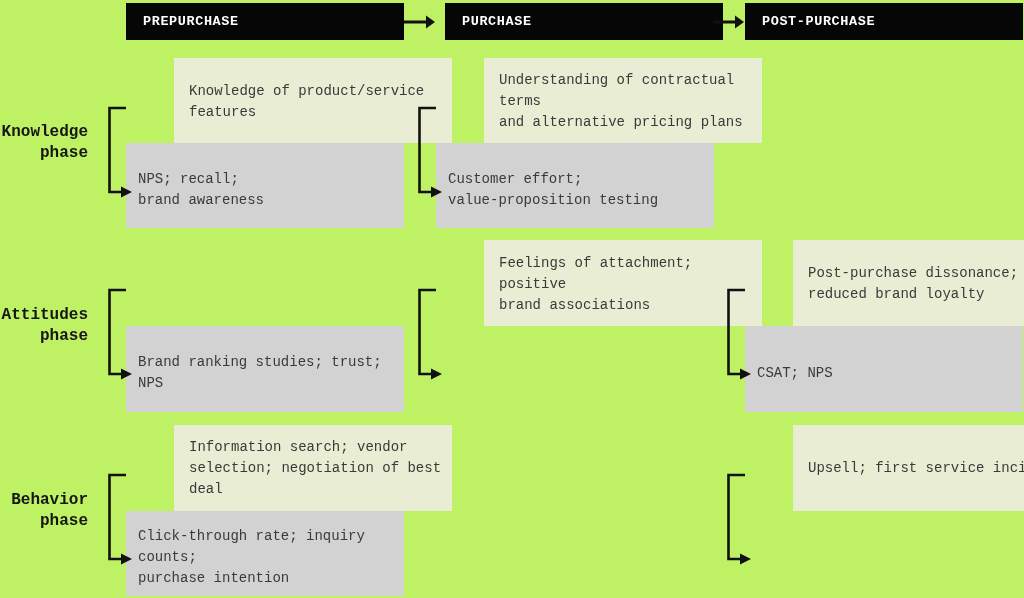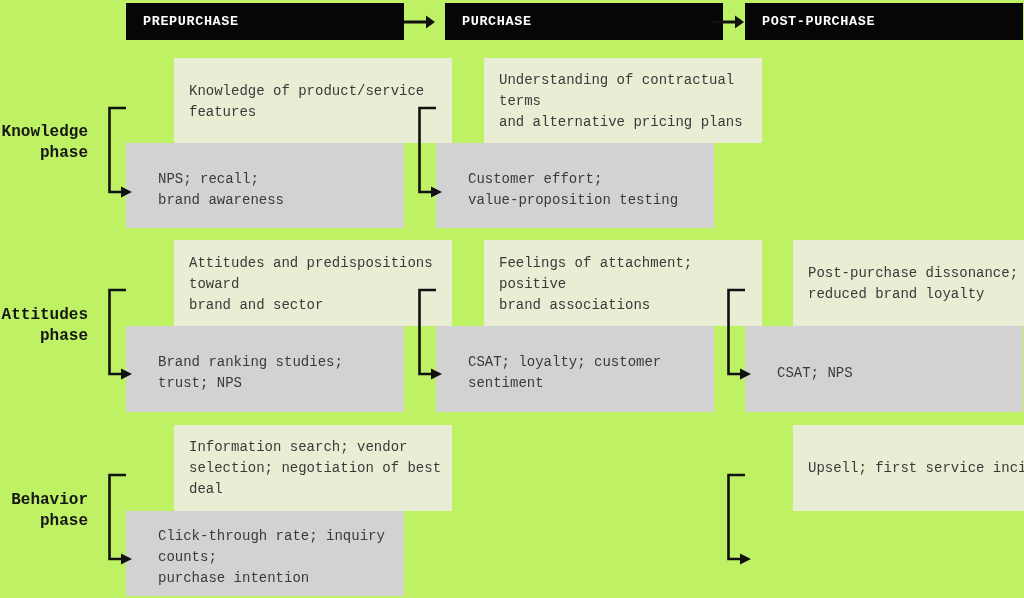--- a/index.html
+++ b/index.html
@@ -43,21 +43,21 @@
   }
   .cell{position:absolute;top:0;height:100%;}
   .cell.c0{left:126px;width:278px;}
   .cell.c1{left:436px;width:278px;}
   .cell.c2{left:745px;width:278px;}
   .box{
     position:absolute;left:0;width:100%;box-sizing:border-box;
     display:flex;align-items:center;
   }
   .box.green{top:0;height:50%;background:var(--green-box);padding:2px 6px 0 15px;margin-left:48px;}
-  .box.gray{top:50%;height:50%;background:var(--gray-box);padding:8px 6px 0 32px;}
+  .box.gray{top:50%;height:50%;background:var(--gray-box);padding:8px 6px 0 12px;}
   .box p{
     margin:0;font-size:14px;line-height:21px;color:var(--body-text);
     white-space:pre-line;
   }
   
   .connector{position:absolute;left:-20px;top:44px;width:30px;height:100px;z-index:2;}
   .connector path{fill:none;stroke:var(--line-color);stroke-width:2.6;}
   .connector polygon{fill:var(--line-color);}
 </style>
 </head>
@@ -121,40 +121,33 @@
 
   <div class="row r1">
     <div class="row-label">Attitudes
 phase</div>
 
     <div class="cell c0">
       <svg class="connector" viewBox="0 0 30 100">
         <path d="M 20 6 L 3.5 6 L 3.5 90 L 15 90"></path>
         <polygon points="15,84.5 15,95.5 26,90"></polygon>
       </svg>
-      <div class="box green">
-        <p>Attitudes and predispositions toward
-brand and sector</p>
-      </div>
       <div class="box gray">
         <p>Brand ranking studies; trust; NPS</p>
       </div>
     </div>
 
     <div class="cell c1">
       <svg class="connector" viewBox="0 0 30 100">
         <path d="M 20 6 L 3.5 6 L 3.5 90 L 15 90"></path>
         <polygon points="15,84.5 15,95.5 26,90"></polygon>
       </svg>
       <div class="box green">
         <p>Feelings of attachment; positive
 brand associations</p>
-      </div>
-      <div class="box gray">
-        <p>CSAT; loyalty; customer sentiment</p>
       </div>
     </div>
 
     <div class="cell c2">
       <svg class="connector" viewBox="0 0 30 100">
         <path d="M 20 6 L 3.5 6 L 3.5 90 L 15 90"></path>
         <polygon points="15,84.5 15,95.5 26,90"></polygon>
       </svg>
       <div class="box green">
         <p>Post-purchase dissonance;

